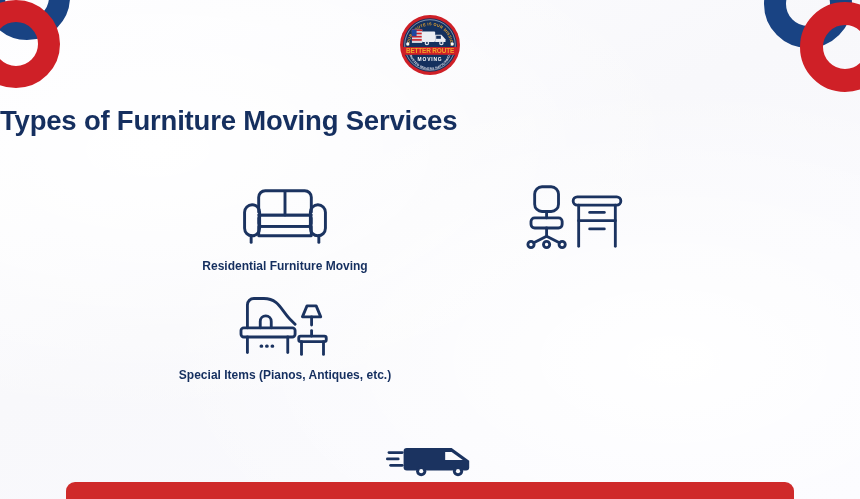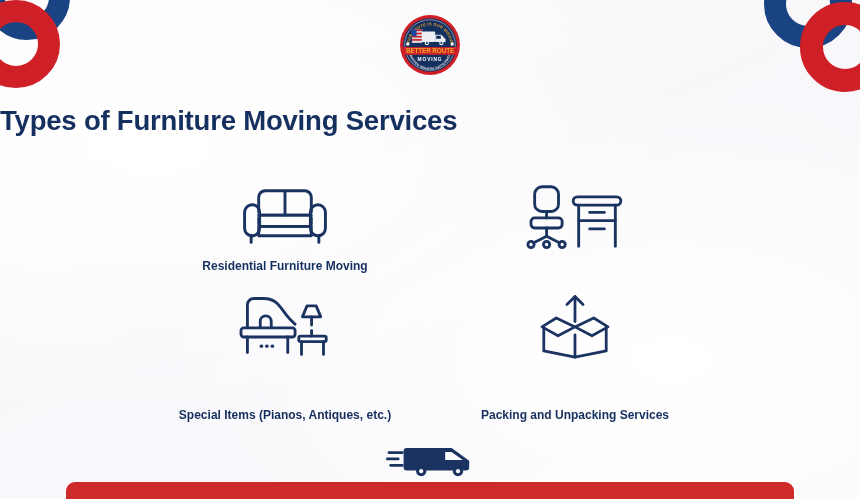--- a/index.html
+++ b/index.html
@@ -101,21 +101,21 @@
     display: flex;
     flex-wrap: wrap;
   }
   .cell {
     width: 50%;
     box-sizing: border-box;
     display: flex;
     flex-direction: column;
     align-items: center;
   }
-  .cell.row2 { margin-top: 18px; gap: 40px; }
+  .cell.row2 { margin-top: 18px; }
 
   .icon-box {
     height: 66px;
     display: flex;
     align-items: flex-end;
     justify-content: center;
   }
   .cell-label {
     margin-top: 9px;
     text-align: center;
@@ -262,36 +262,20 @@
           <path d="M82 26 v9"></path>
           <path d="M82 41 v6"></path>
           <rect x="68" y="47" width="30" height="6" rx="2"></rect>
           <path d="M71 53 v14"></path>
           <path d="M95 53 v14"></path>
         </svg>
       </div>
       <div class="cell-label">Special Items (Pianos, Antiques, etc.)</div>
     </div>
 
-    <div class="cell row2">
-      <div class="icon-box">
-        <svg width="84" height="66" viewBox="0 0 90 74" fill="none" stroke="#1b3360" stroke-width="3.1" stroke-linecap="round" stroke-linejoin="round">
-
-          <path d="M45 32 V4"></path>
-          <path d="M36 13 L45 4 L54 13"></path>
-
-          <path d="M45 38 L24 28 L8 38 L26 48 z"></path>
-          <path d="M45 38 L66 28 L82 38 L64 48 z"></path>
-
-          <path d="M10 38 V65 L45 72 L80 65 V38"></path>
-          <path d="M45 47 V72"></path>
-        </svg>
-      </div>
-      <div class="cell-label">Packing and Unpacking Services</div>
-    </div>
 
   </div>
 
   <div class="truck-wrap">
     <svg width="88" height="34" viewBox="0 0 110 42" aria-hidden="true">
       <g fill="#1b3360">
         <rect x="2" y="10" width="20" height="3.4" rx="1.7"></rect>
         <rect x="0" y="18" width="17" height="3.4" rx="1.7"></rect>
         <rect x="4" y="26" width="18" height="3.4" rx="1.7"></rect>
         <path d="M26 6 h44 v28 H26 a4 4 0 0 1 -4 -4 V10 a4 4 0 0 1 4 -4 z"></path>

